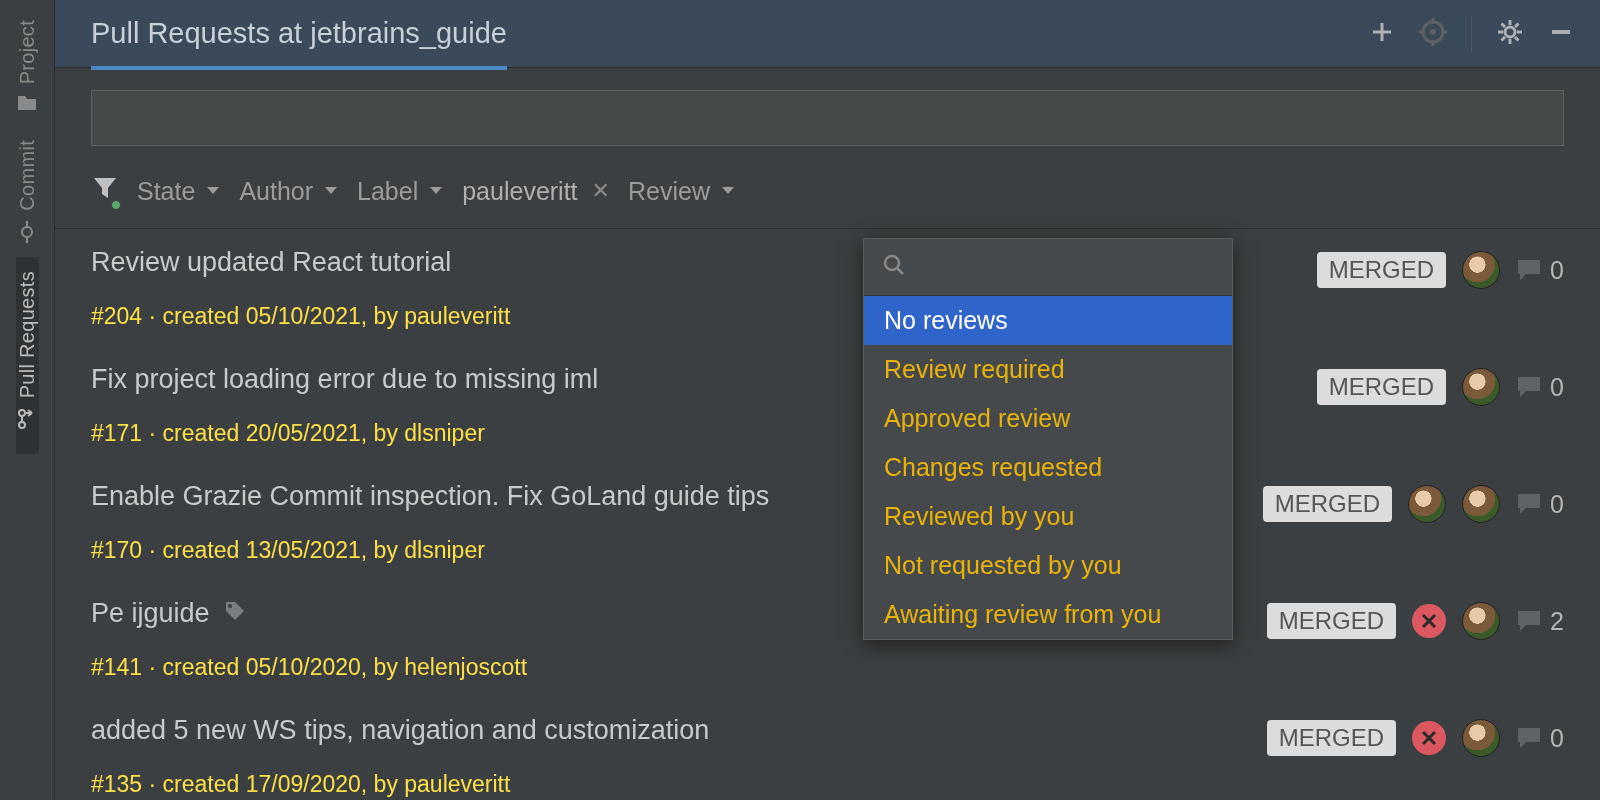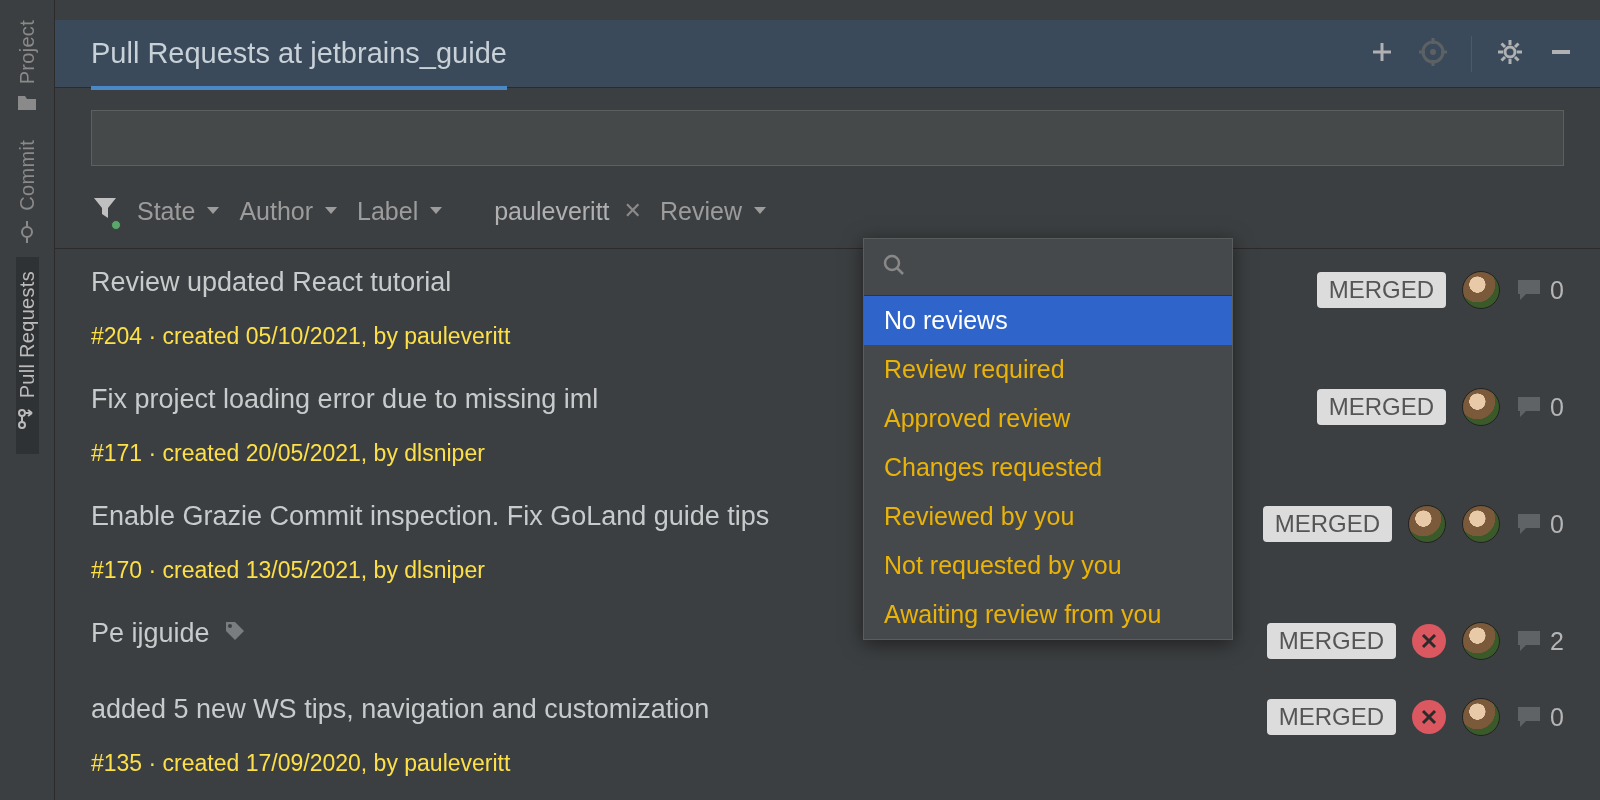--- a/index.html
+++ b/index.html
@@ -47,21 +47,20 @@
     position: relative;
   }
   .header {
     height: 68px;
     background: #3A4A5A;
     border-bottom: 1px solid #2B2B2B;
     display: flex;
     align-items: center;
     padding: 0 26px 0 36px;
     justify-content: space-between;
-    margin-top: 20px;
   }
   .header-title {
     color: #C8D0D8;
     font-size: 29px;
     position: relative;
     padding-bottom: 14px;
     margin-top: 14px;
   }
   .header-title::after {
     content: "";
@@ -116,21 +115,20 @@
   .filter-item { display:flex; align-items:center; gap:10px; cursor:pointer; }
   .funnel { position: relative; }
   .funnel .dot {
     position:absolute; bottom:-2px; right:-2px;
     width:10px; height:10px; background:#59A869; border-radius:50%;
     border:1px solid #3C3F41;
   }
   .chip {
     display:flex; align-items:center; gap:14px;
     color:#B0B0B0;
-    margin-left:32px;
   }
   .chip .x { color:#8A8A8A; cursor:pointer; font-size:22px; }
   
   .list { flex:1; overflow:hidden; }
   .row {
     padding: 18px 36px 16px 36px;
     display:flex;
     align-items:flex-start;
     justify-content:space-between;
   }
@@ -391,20 +389,21 @@
       </div>
       <div class="row">
         <div class="row-left">
           <div class="row-title">
             <span>Pe ijguide</span>
             <span class="tag-icon"><svg width="22" height="22" viewBox="0 0 22 22">
                 <path d="M2 2 H11 L20 11 L11 20 L2 11 Z" fill="#7A7D7F"></path>
                 <circle cx="6" cy="6" r="2" fill="#3C3F41"></circle>
               </svg></span>
           </div>
+          <div class="row-meta">#141 · created 05/10/2020, by helenjoscott</div>
         </div>
         <div class="row-right">
           <span class="badge">MERGED</span>
           <span class="xmark">
             <svg width="18" height="18" viewBox="0 0 18 18">
               <line x1="3" y1="3" x2="15" y2="15" stroke="#2B2B2B" stroke-width="3"></line>
               <line x1="15" y1="3" x2="3" y2="15" stroke="#2B2B2B" stroke-width="3"></line>
             </svg>
           </span>
           <span class="avatar"></span>

